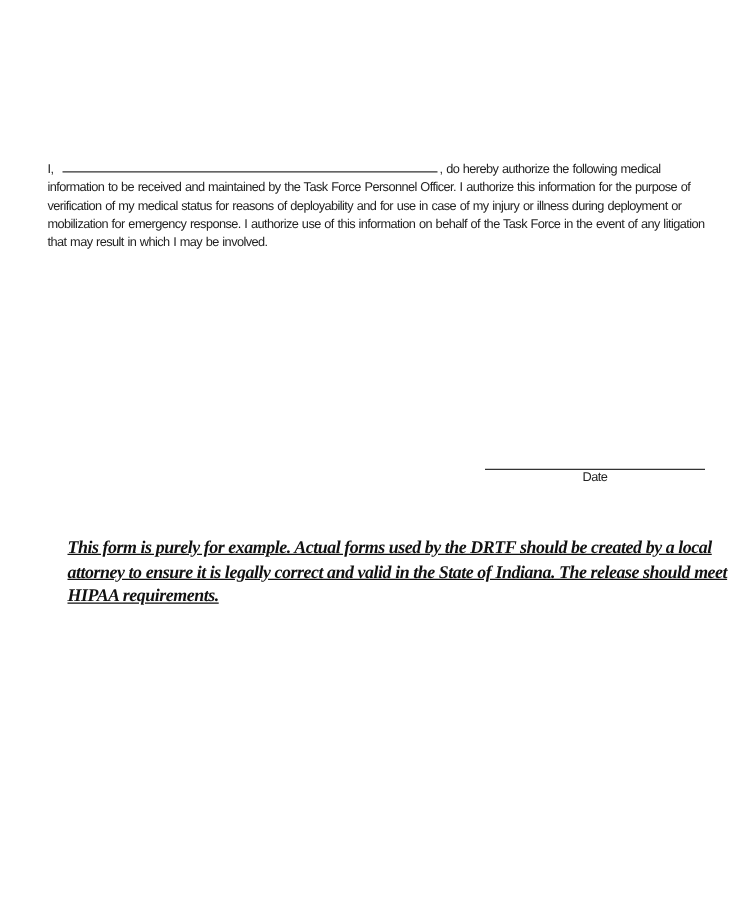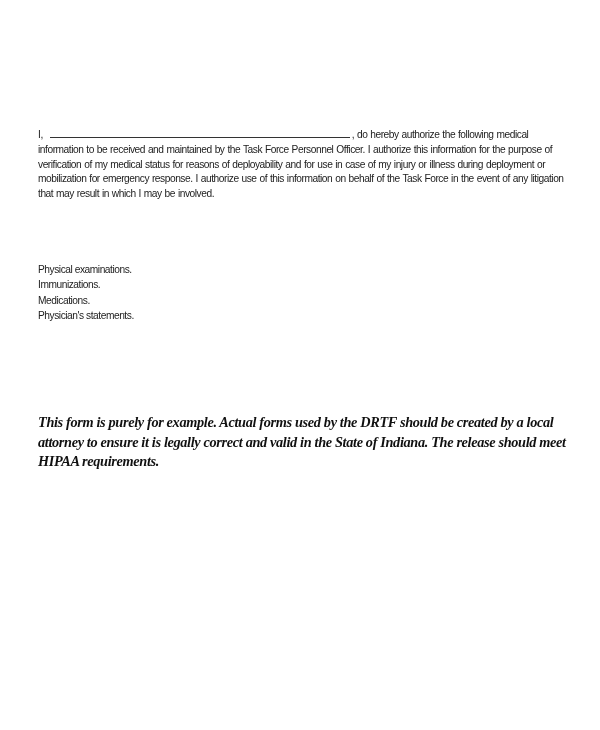--- a/index.html
+++ b/index.html
@@ -87,24 +87,22 @@
 </head>
 <body>
 
 <div class="page">
 
   <p class="auth-para" style="margin:0;">
     <span>I,</span>
     <span class="blank-line"></span><span>, do hereby authorize the following medical information to be received and maintained by the Task Force Personnel Officer.  I authorize this information for the purpose of verification of my medical status for reasons of deployability and for use in case of my injury or illness during deployment or mobilization for emergency response.  I authorize use of this information on behalf of the Task Force in the event of any litigation that may result in which I may be involved.</span>
   </p>
 
-  <ul class="info-list">
-    <li>Physical examinations.</li>
-    <li>Immunizations.</li>
-    <li>Medications.</li>
-    <li>Physician's statements.</li>
-  </ul>
 
 
+  <div class="sig-block sig-date">
+    <div class="line"></div>
+    <div class="caption">Date</div>
+  </div>
 
-  <p class="note" style="margin:0;">This form is purely for example.  Actual forms used by the DRTF should be created by a local attorney to ensure it is legally correct and valid in the State of Indiana.  The release should meet HIPAA requirements.</p>
+  <p class="note" style="margin:16px;text-decoration:underline;">This form is purely for example.  Actual forms used by the DRTF should be created by a local attorney to ensure it is legally correct and valid in the State of Indiana.  The release should meet HIPAA requirements.</p>
 
 </div>
 
 </body></html>

